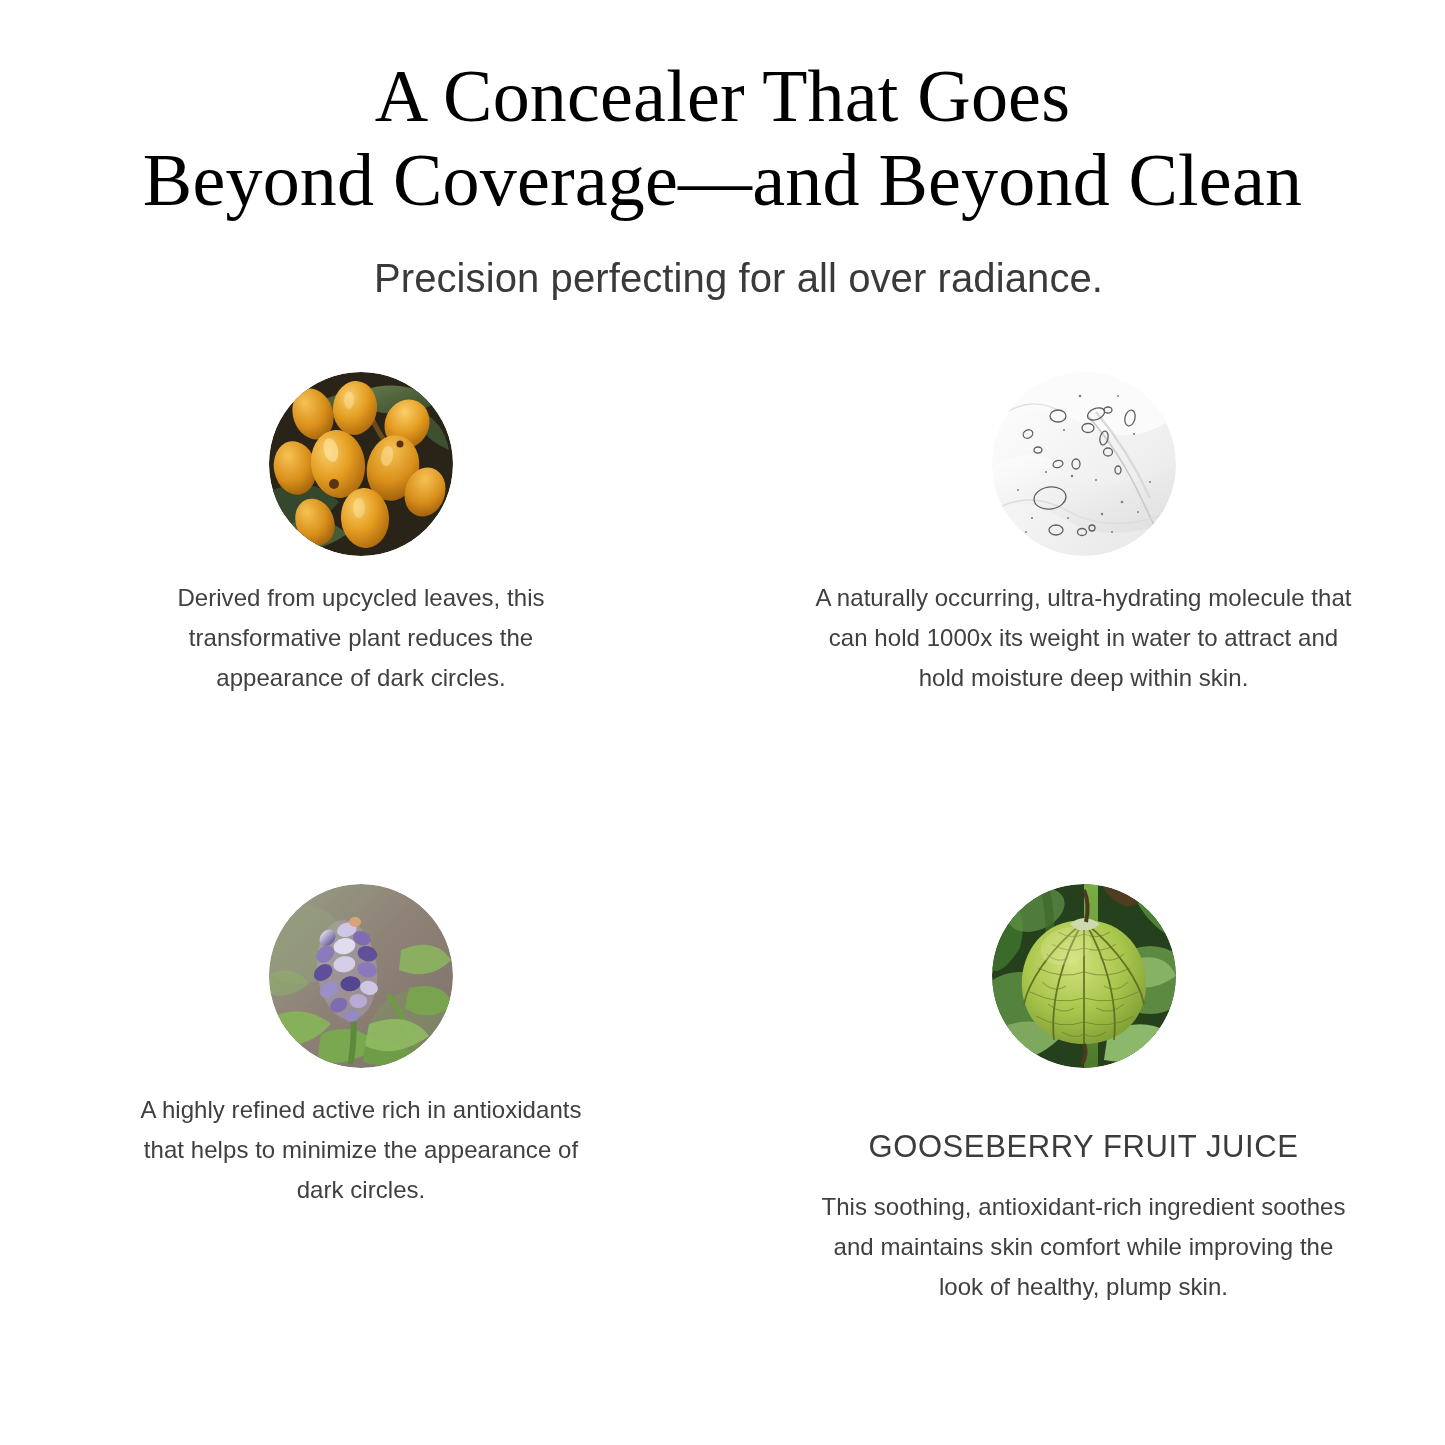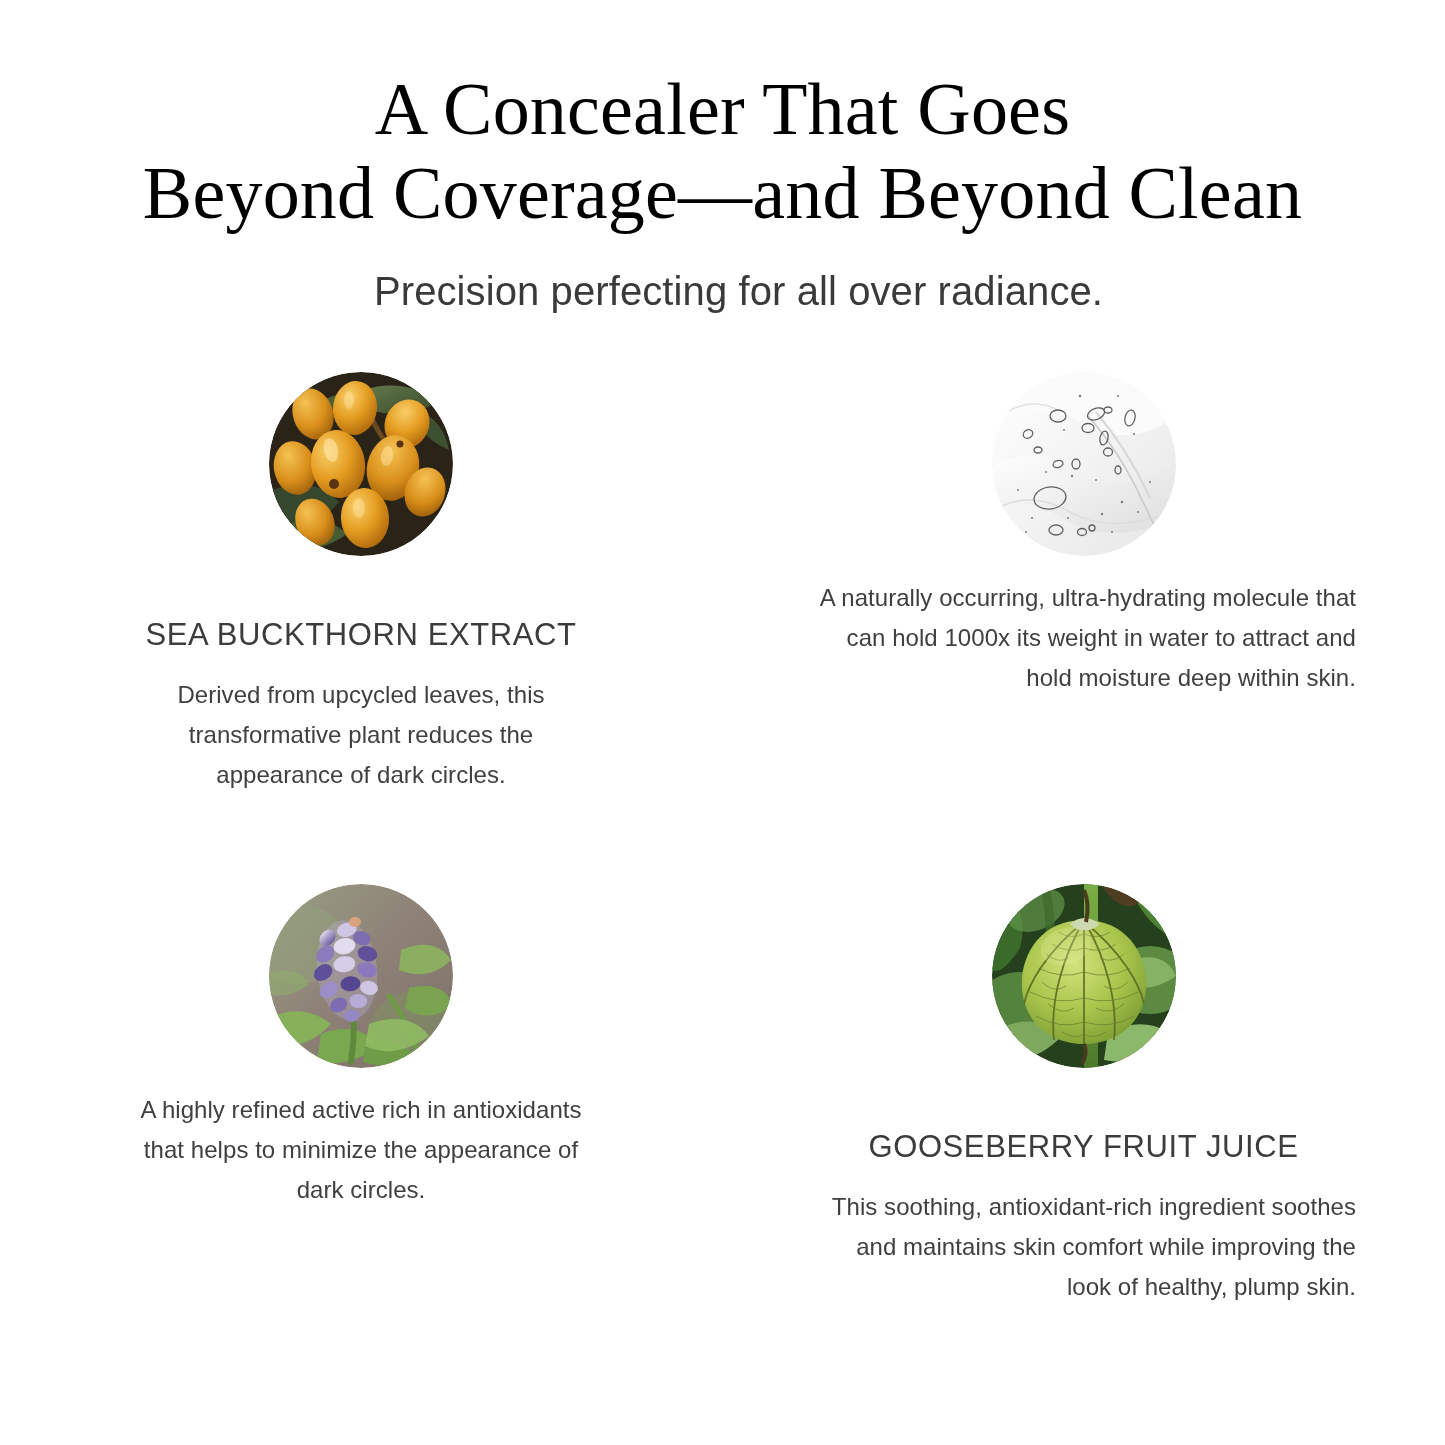--- a/index.html
+++ b/index.html
@@ -15,21 +15,21 @@
     height: 1445px;
     background: #ffffff;
     overflow: hidden;
     font-family: "Liberation Sans", sans-serif;
     -webkit-font-smoothing: antialiased;
   }
 
   
   .header {
     position: absolute;
-    top: 67px;
+    top: 54px;
     left: 0;
     width: 1445px;
     text-align: center;
   }
 
   .headline {
     font-family: "Liberation Serif", serif;
     color: #000000;
     font-size: 74px;
     line-height: 84px;
@@ -100,21 +100,21 @@
     margin-top: 22px;
     font-size: 24px;
     line-height: 40px;
     font-weight: 400;
     color: #404040;
     text-align: center;
     letter-spacing: 0.05px;
   }
 
   .card-left .card-body  { width: 470px; }
-  .card-right .card-body { width: 545px; text-align: right; }
+  .card-right .card-body { width: 545px; }
 
   
   .berries { width: 100%; height: 100%; display: block; }
 
   
   .gel { width: 100%; height: 100%; display: block; }
 
   
   .licorice { width: 100%; height: 100%; display: block; }
 
@@ -179,21 +179,20 @@
             <ellipse cx="62" cy="78" rx="7" ry="12" fill="#ffe9b0" opacity="0.55" transform="rotate(-14 62 78)"></ellipse>
             <ellipse cx="118" cy="84" rx="6" ry="10" fill="#ffe9b0" opacity="0.45" transform="rotate(10 118 84)"></ellipse>
             <ellipse cx="80" cy="28" rx="5" ry="9" fill="#ffe9b0" opacity="0.4"></ellipse>
             <ellipse cx="90" cy="136" rx="6" ry="10" fill="#ffe9b0" opacity="0.4"></ellipse>
 
             <ellipse cx="65" cy="112" rx="5" ry="5" fill="#5a3410"></ellipse>
             <ellipse cx="131" cy="72" rx="3.5" ry="3.5" fill="#5a3410"></ellipse>
           </svg>
         </div>
       </div>
-      <div class="card-title">SEA BUCKTHORN EXTRACT</div>
       <div class="card-body">Derived from upcycled leaves, this transformative plant reduces the appearance of dark circles.</div>
     </div>
 
     <div class="card card-right">
       <div class="thumb-wrap">
         <div class="thumb">
           <svg class="gel" viewBox="0 0 184 184" preserveAspectRatio="xMidYMid slice">
             <defs>
               <linearGradient id="gelbg" x1="0" y1="0" x2="1" y2="1">
                 <stop offset="0%" stop-color="#ffffff"></stop>

